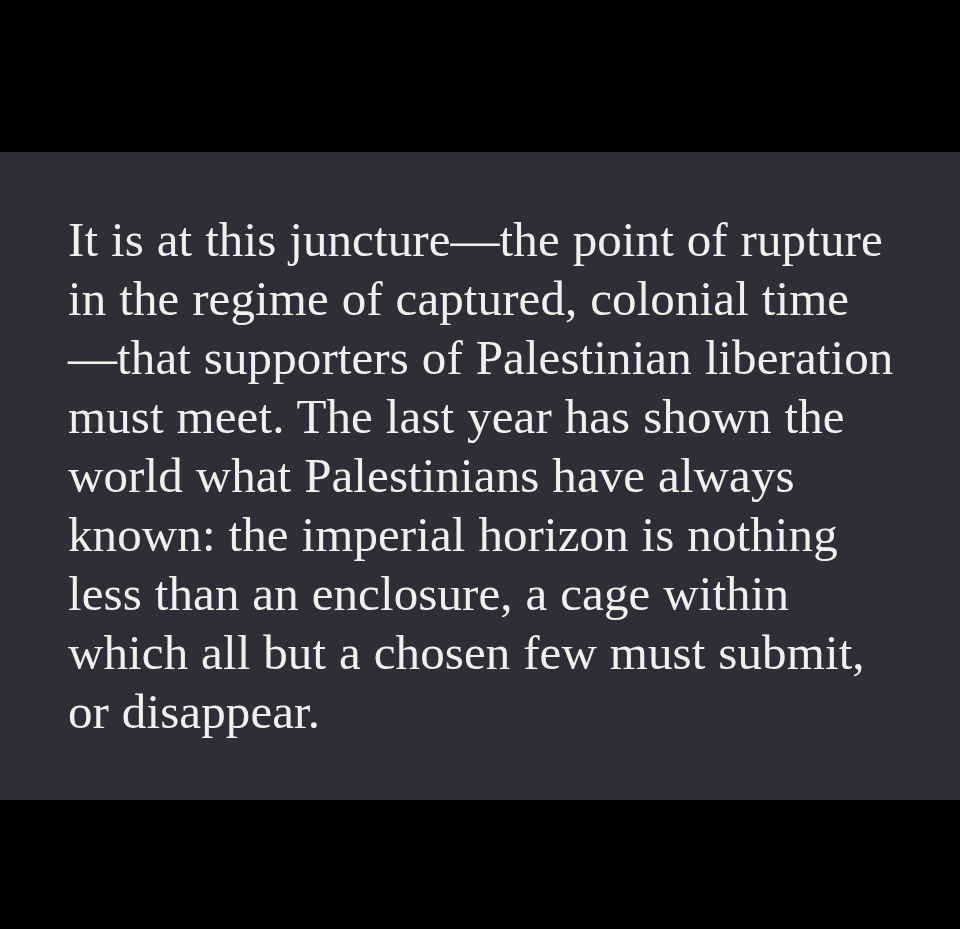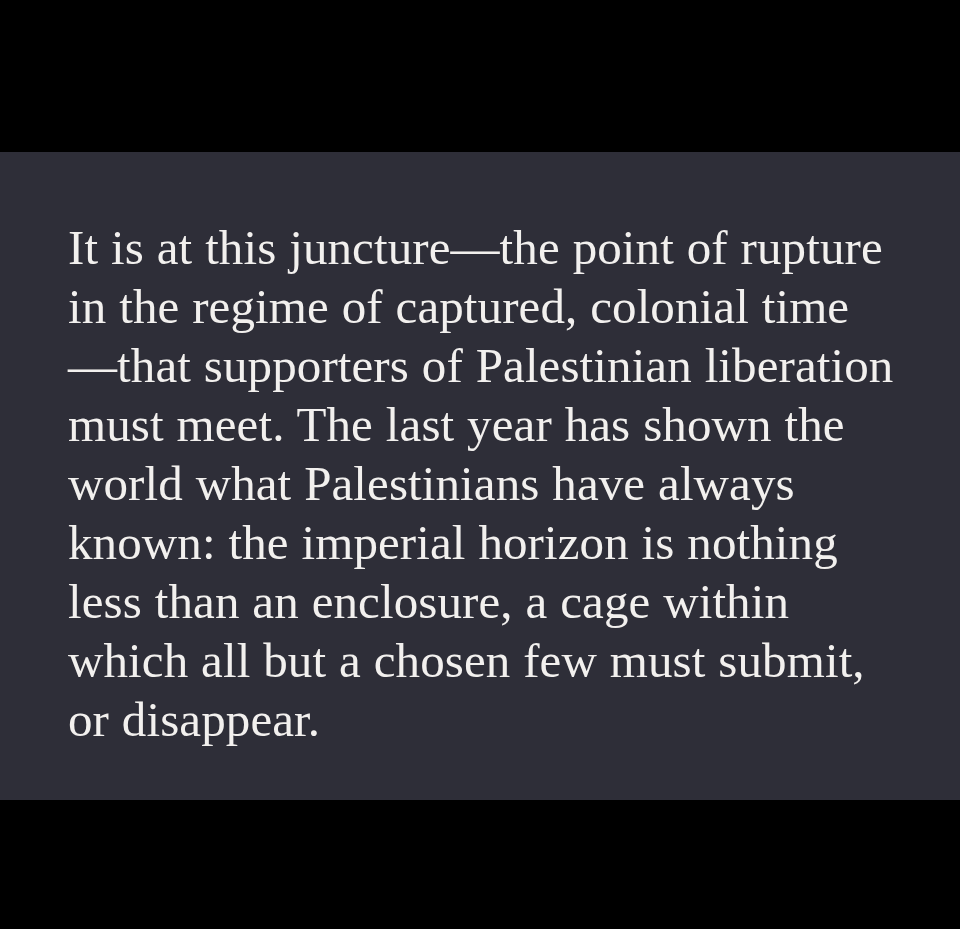--- a/index.html
+++ b/index.html
@@ -41,21 +41,20 @@
     left: 68px;
     top: 58px;
     width: 830px;
     color: #f2f0ee;
     font-family: "Liberation Serif", serif;
     font-size: 49px;
     line-height: 59px;
     letter-spacing: 0.1px;
     word-spacing: 0.5px;
     white-space: pre-wrap;
-    margin-top: 8px;
   }
 </style>
 </head>
 <body>
 
 <div id="page">
 
   <div id="letterbox-top"></div>
 
   <div id="quote-card">

